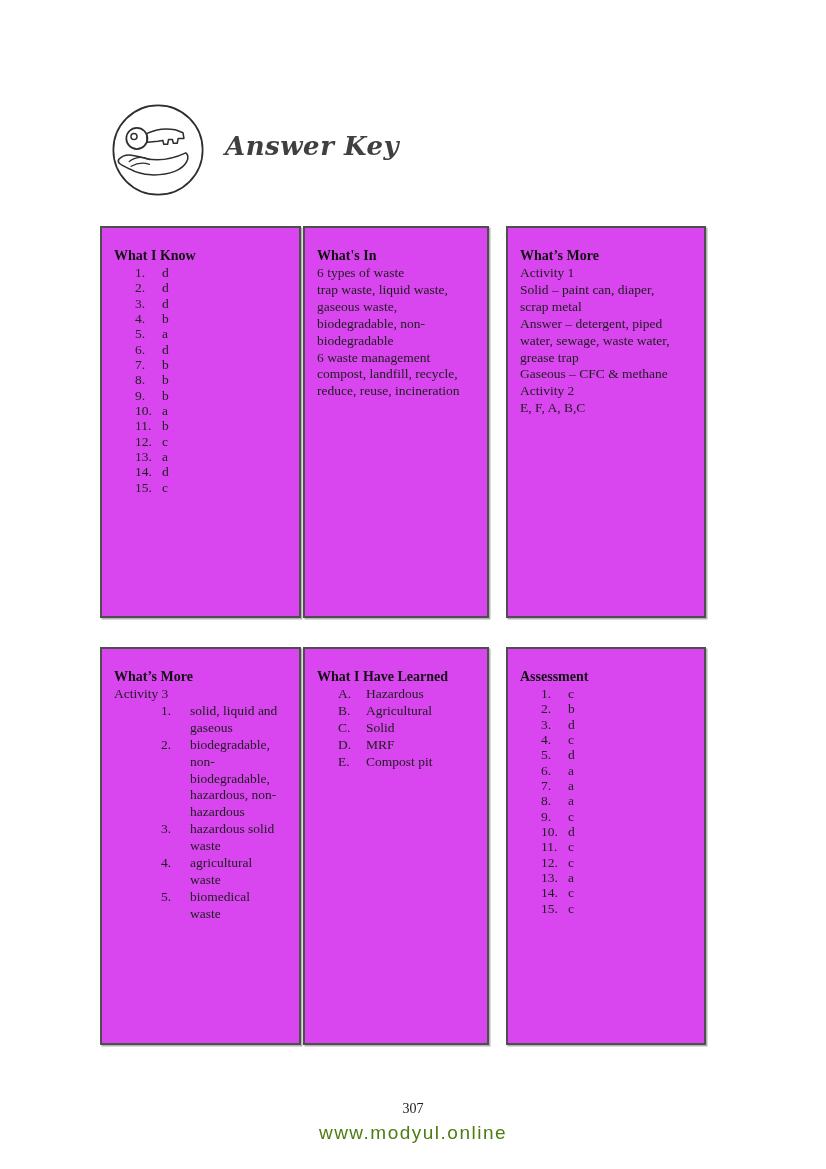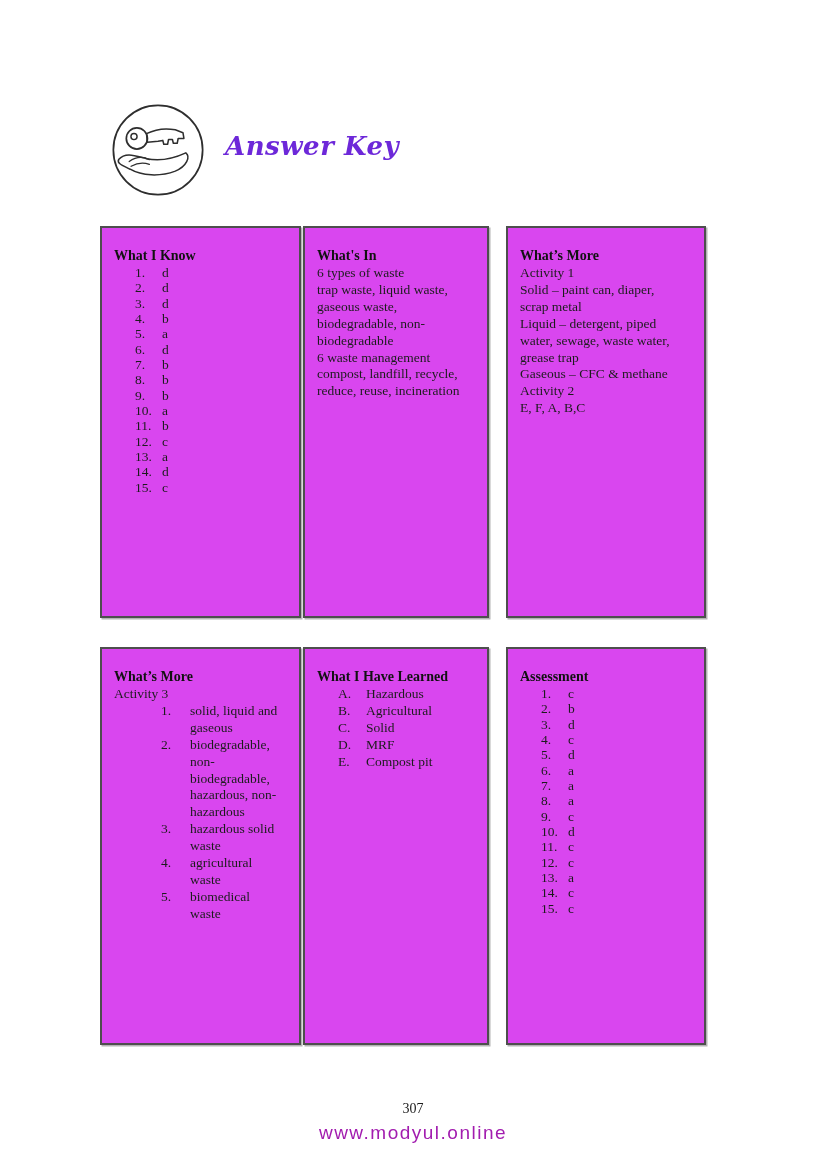--- a/index.html
+++ b/index.html
@@ -16,21 +16,21 @@
     position: absolute; left: 110px; top: 102px;
     width: 96px; height: 96px;
   }
   .brand-icon svg { width: 100%; height: 100%; }
 
   .page-title {
     position: absolute; left: 225px; top: 131px;
     font-family: "DejaVu Serif", serif;
     font-size: 26px; font-weight: bold; font-style: italic;
     letter-spacing: 0.5px;
-    color: #6d28d9;
+    color: #404040;
   }
 
   .box {
     position: absolute;
     background: #d946ef;
     border: 2px solid #4e4e4e;
     box-shadow: 1.5px 1.5px 0 #b4b4b4;
     padding: 19px 10px 10px 12px;
     font-size: 13.5px;
     line-height: 16.9px;
@@ -73,21 +73,21 @@
   .page-number {
     position: absolute; left: 0; top: 1101px; width: 826px;
     text-align: center;
     font-size: 14px; color: #1c1c1c;
   }
   .watermark {
     position: absolute; left: 0; top: 1122px; width: 826px;
     text-align: center;
     font-family: "Liberation Sans", sans-serif;
     font-size: 19px; letter-spacing: 1.5px;
-    color: #a21caf;
+    color: #4d7c0f;
   }
 </style>
 </head>
 <body>
 
 <div class="brand-icon">
   <svg viewBox="0 0 100 100" aria-hidden="true">
     <g stroke="#2e2e2e" fill="none" stroke-linejoin="round" stroke-linecap="round">
       <circle cx="50" cy="50" r="46.5" stroke-width="1.8"></circle>
       <circle cx="28" cy="38" r="11" stroke-width="1.8"></circle>
@@ -211,21 +211,21 @@
       <div class="text-line">reduce, reuse, incineration</div>
     </div>
 </div>
 
 <div class="box box-r1 box-c3 box--para">
   <span class="box-header">What’s More</span>
   <div class="box-body">
       <div class="text-line">Activity 1</div>
       <div class="text-line">Solid – paint can, diaper,</div>
       <div class="text-line">scrap metal</div>
-      <div class="text-line">Liquid – detergent, piped</div>
+      <div class="text-line">Answer – detergent, piped</div>
       <div class="text-line">water, sewage, waste water,</div>
       <div class="text-line">grease trap</div>
       <div class="text-line">Gaseous – CFC &amp; methane</div>
       <div class="text-line">Activity 2</div>
       <div class="text-line">E, F, A, B,C</div>
     </div>
 </div>
 
 <div class="box box-r2 box-c1 box--deeplist">
   <span class="box-header">What’s More</span>

